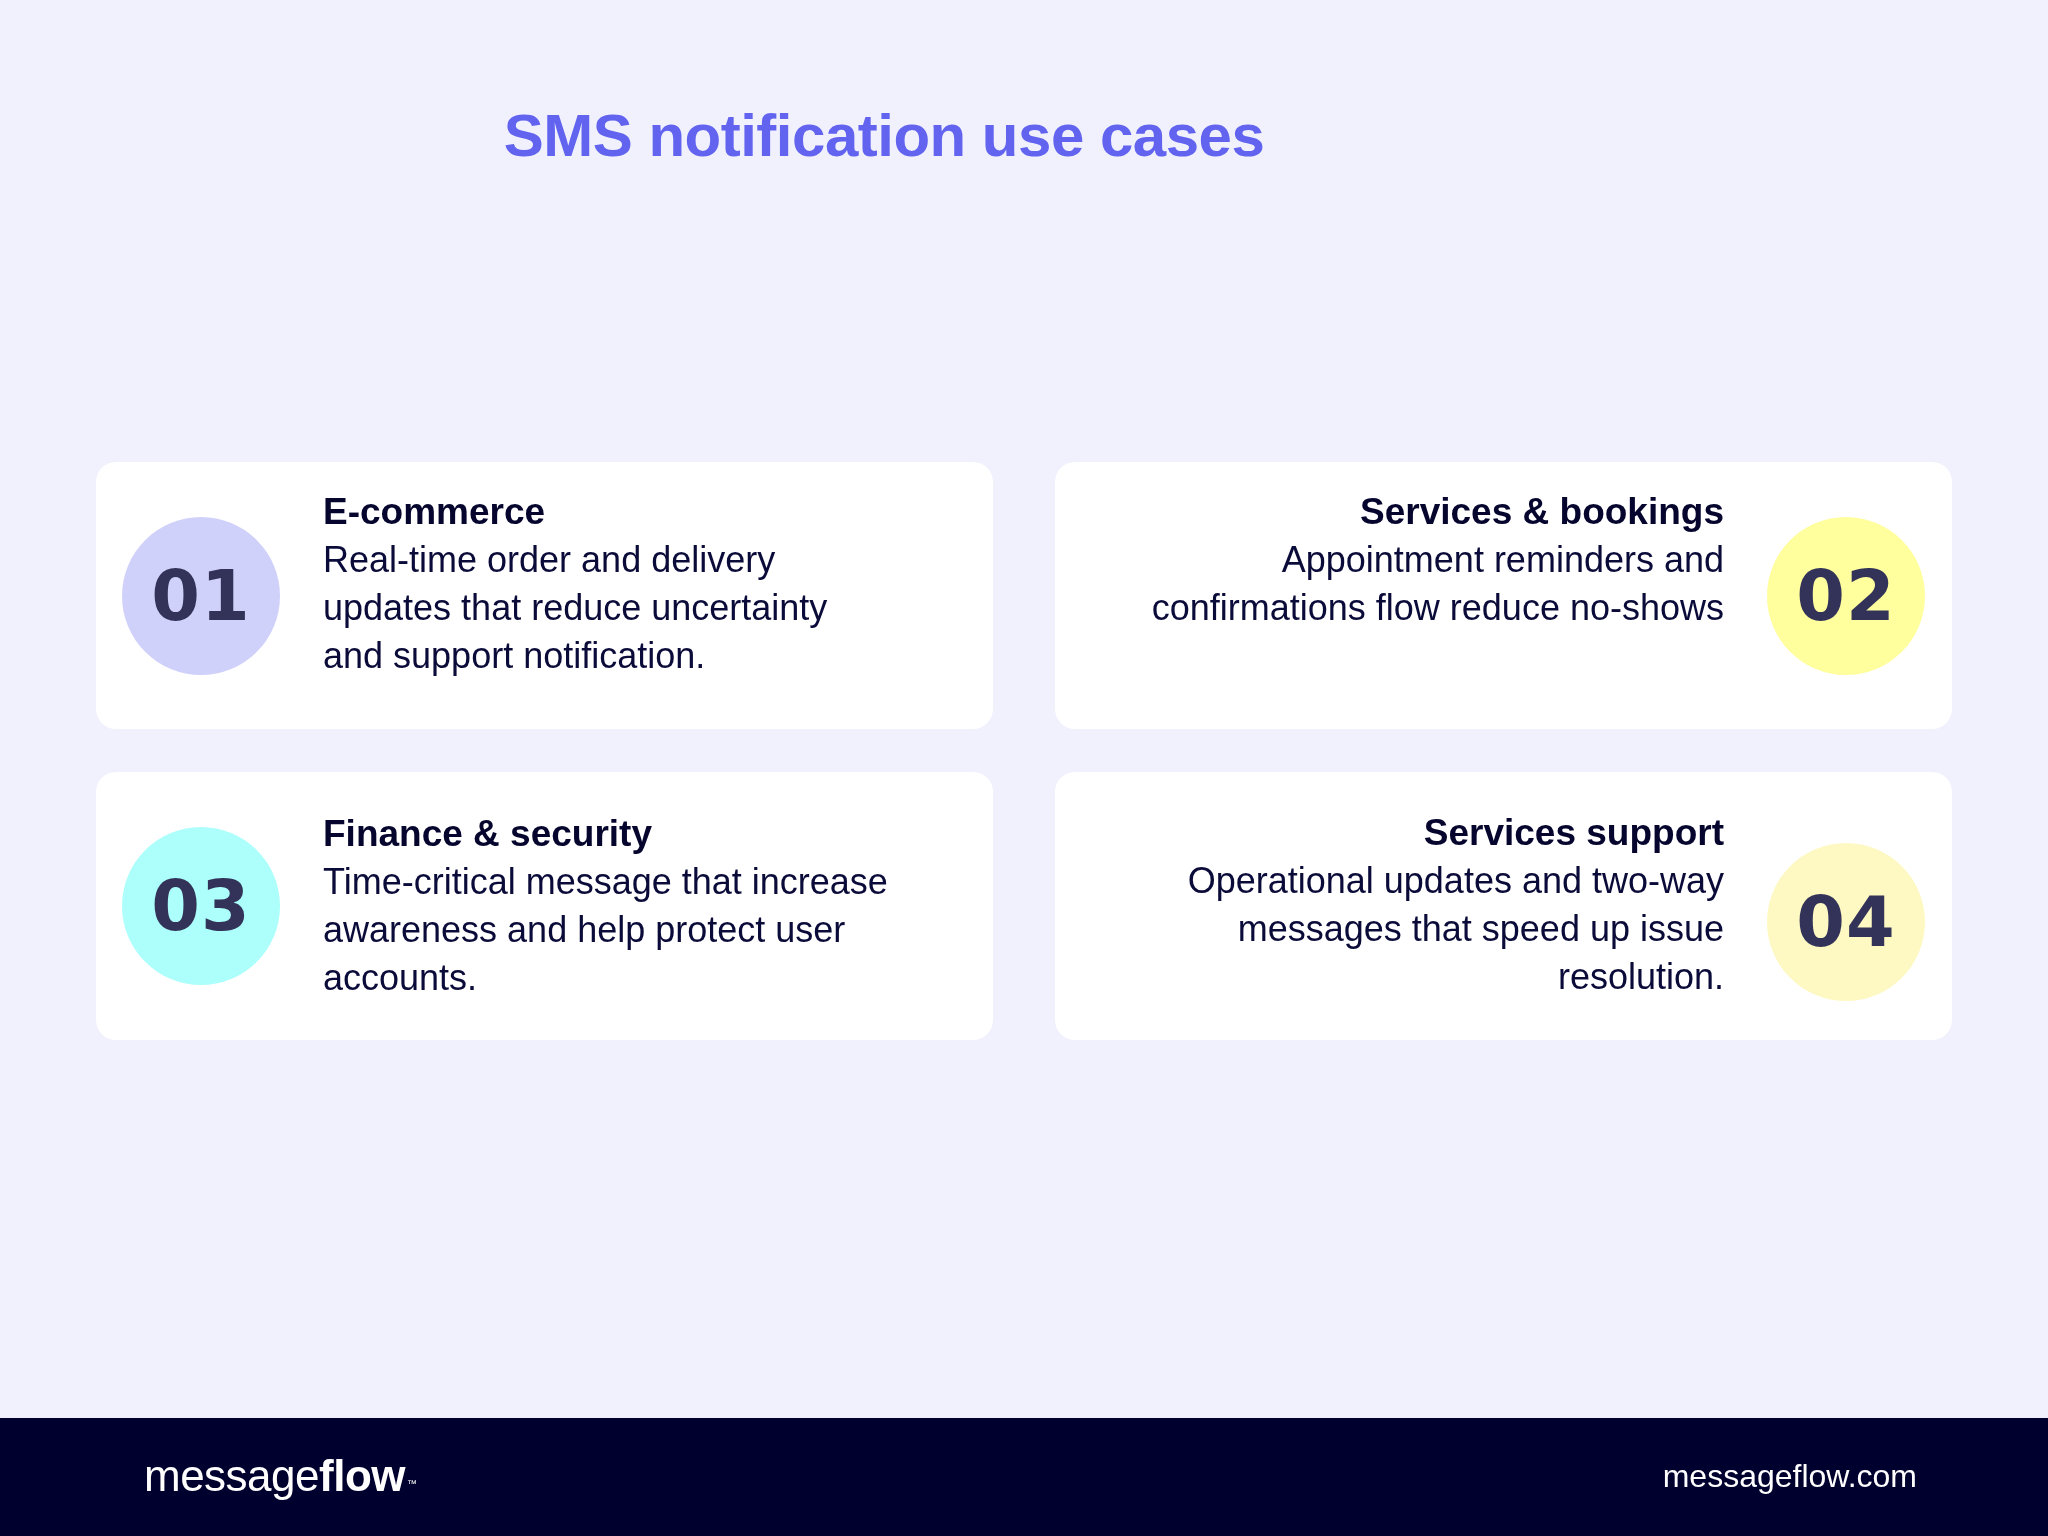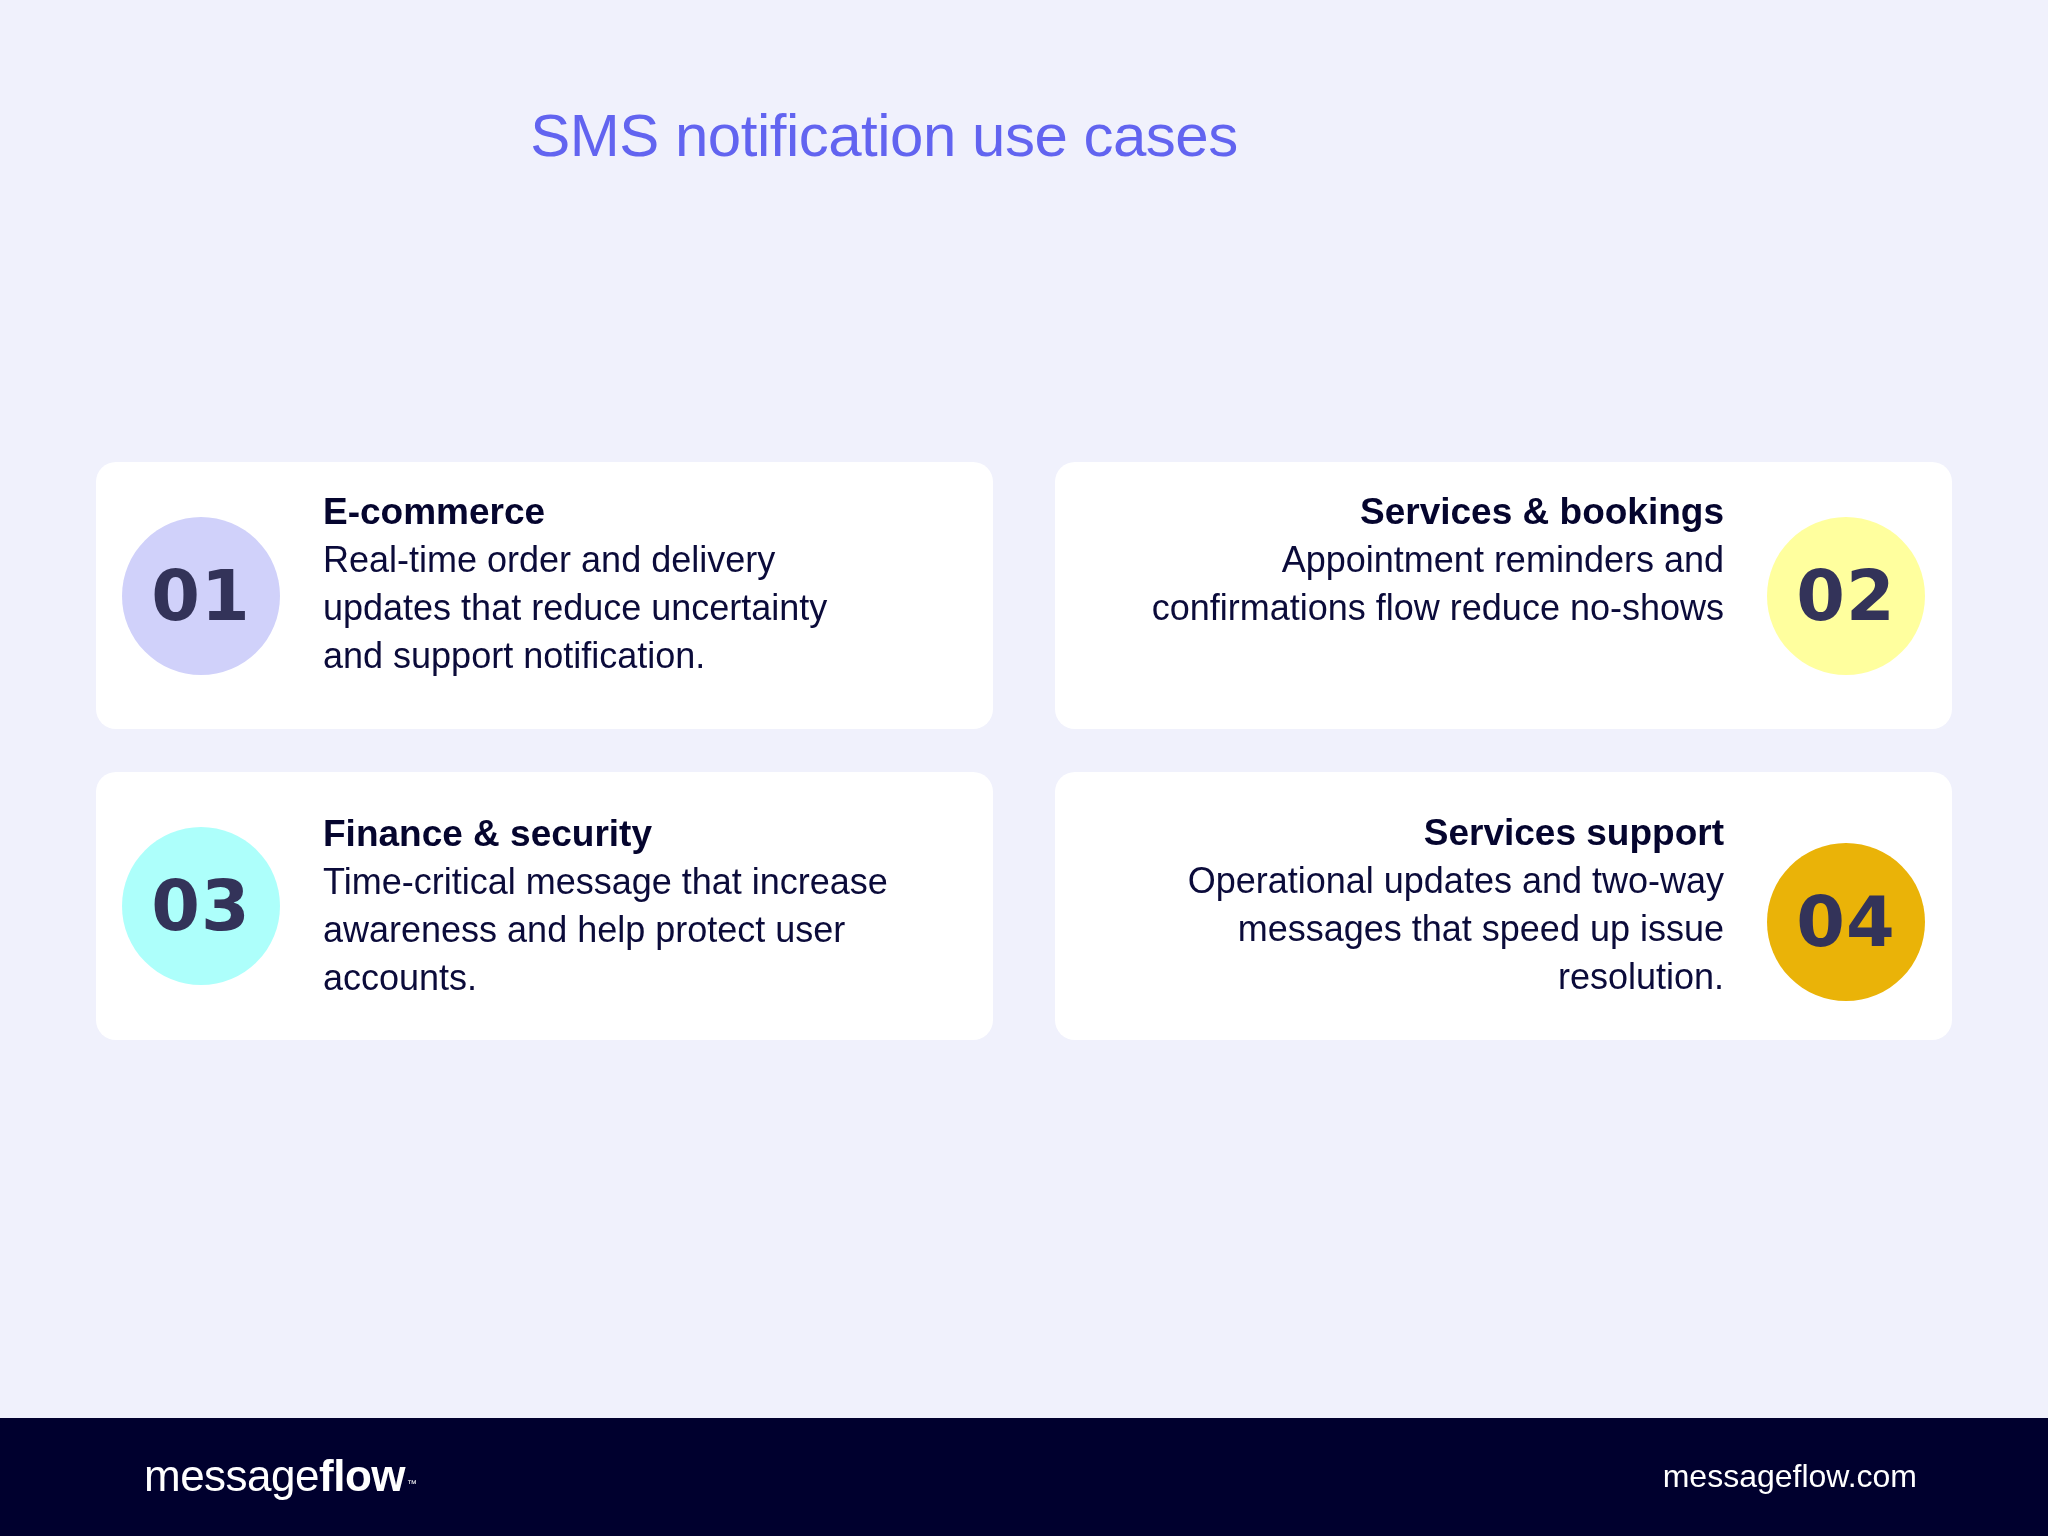--- a/index.html
+++ b/index.html
@@ -14,21 +14,21 @@
     overflow: hidden;
     font-family: "Liberation Sans", "DejaVu Sans", sans-serif;
   }
   .title {
     position: absolute;
     left: 0;
     top: 100px;
     width: 1768px;
     text-align: center;
     font-size: 60px;
-    font-weight: 400;
+    font-weight: 700;
     line-height: 72px;
     color: #6264F0;
     letter-spacing: -0.5px;
     margin: 0;
   }
   .card {
     position: absolute;
     width: 897px;
     height: 267px;
     background: #FFFFFF;
@@ -169,21 +169,21 @@
     <div class="card-heading">Finance &amp; security</div>
     <div class="card-body">
       <span>Time-critical message that increase</span>
       <span>awareness and help protect user</span>
       <span>accounts.</span>
     </div>
   </div>
 </div>
 
 <div class="card c4">
-  <div class="badge" style="background:#eab308">04</div>
+  <div class="badge" style="background:#fef9c3">04</div>
   <div class="text">
     <div class="card-heading">Services support</div>
     <div class="card-body">
       <span>Operational updates and two-way</span>
       <span>messages that speed up issue</span>
       <span>resolution.</span>
     </div>
   </div>
 </div>
 

